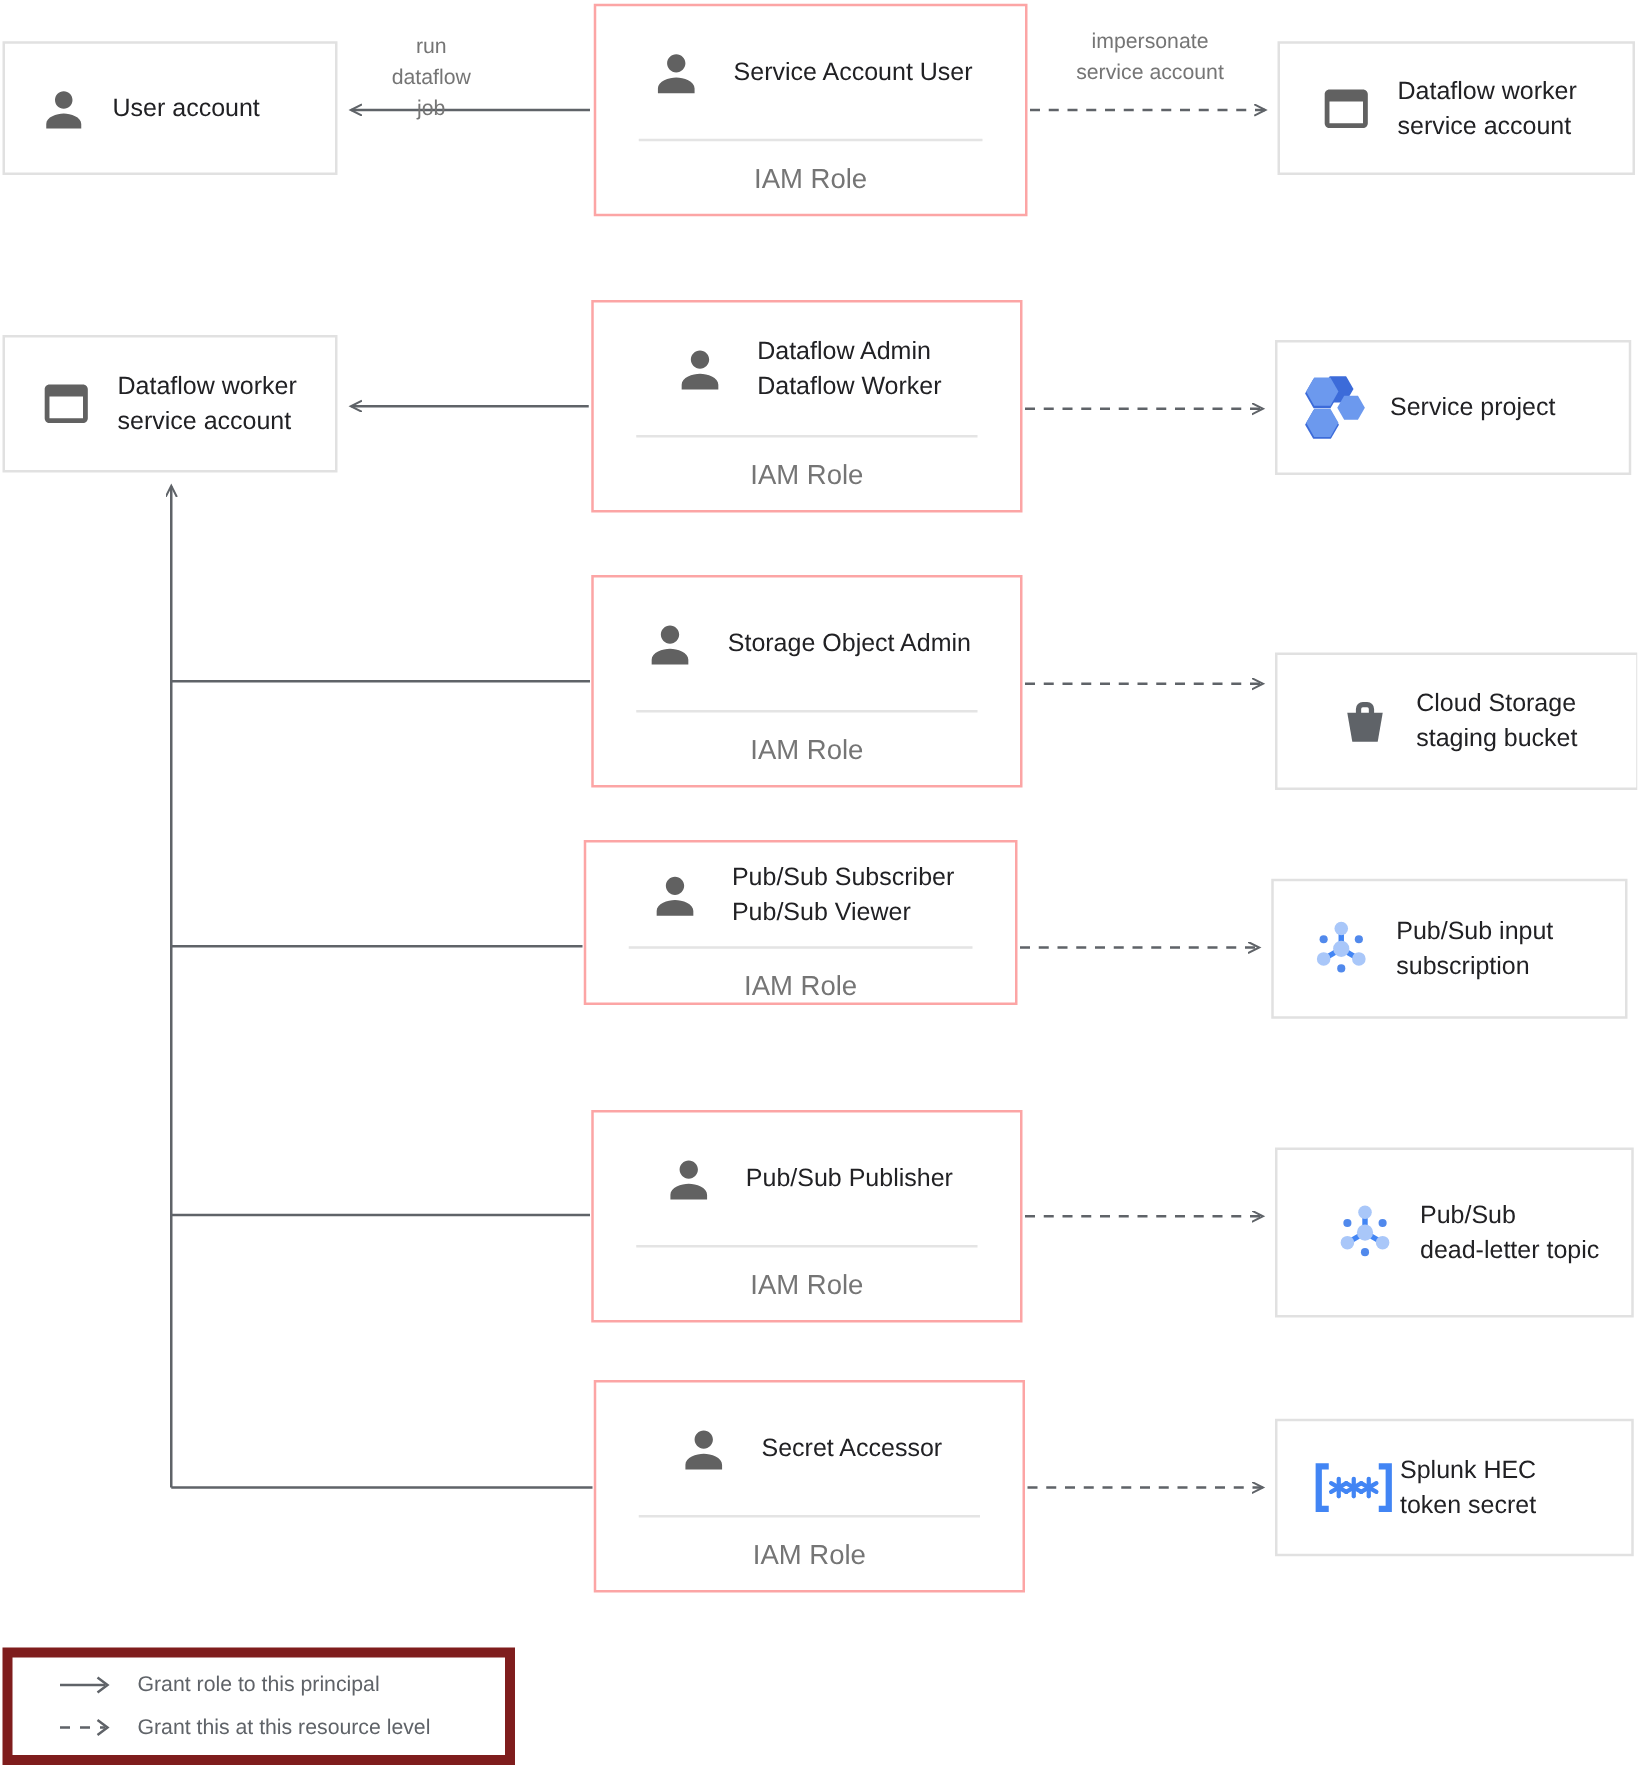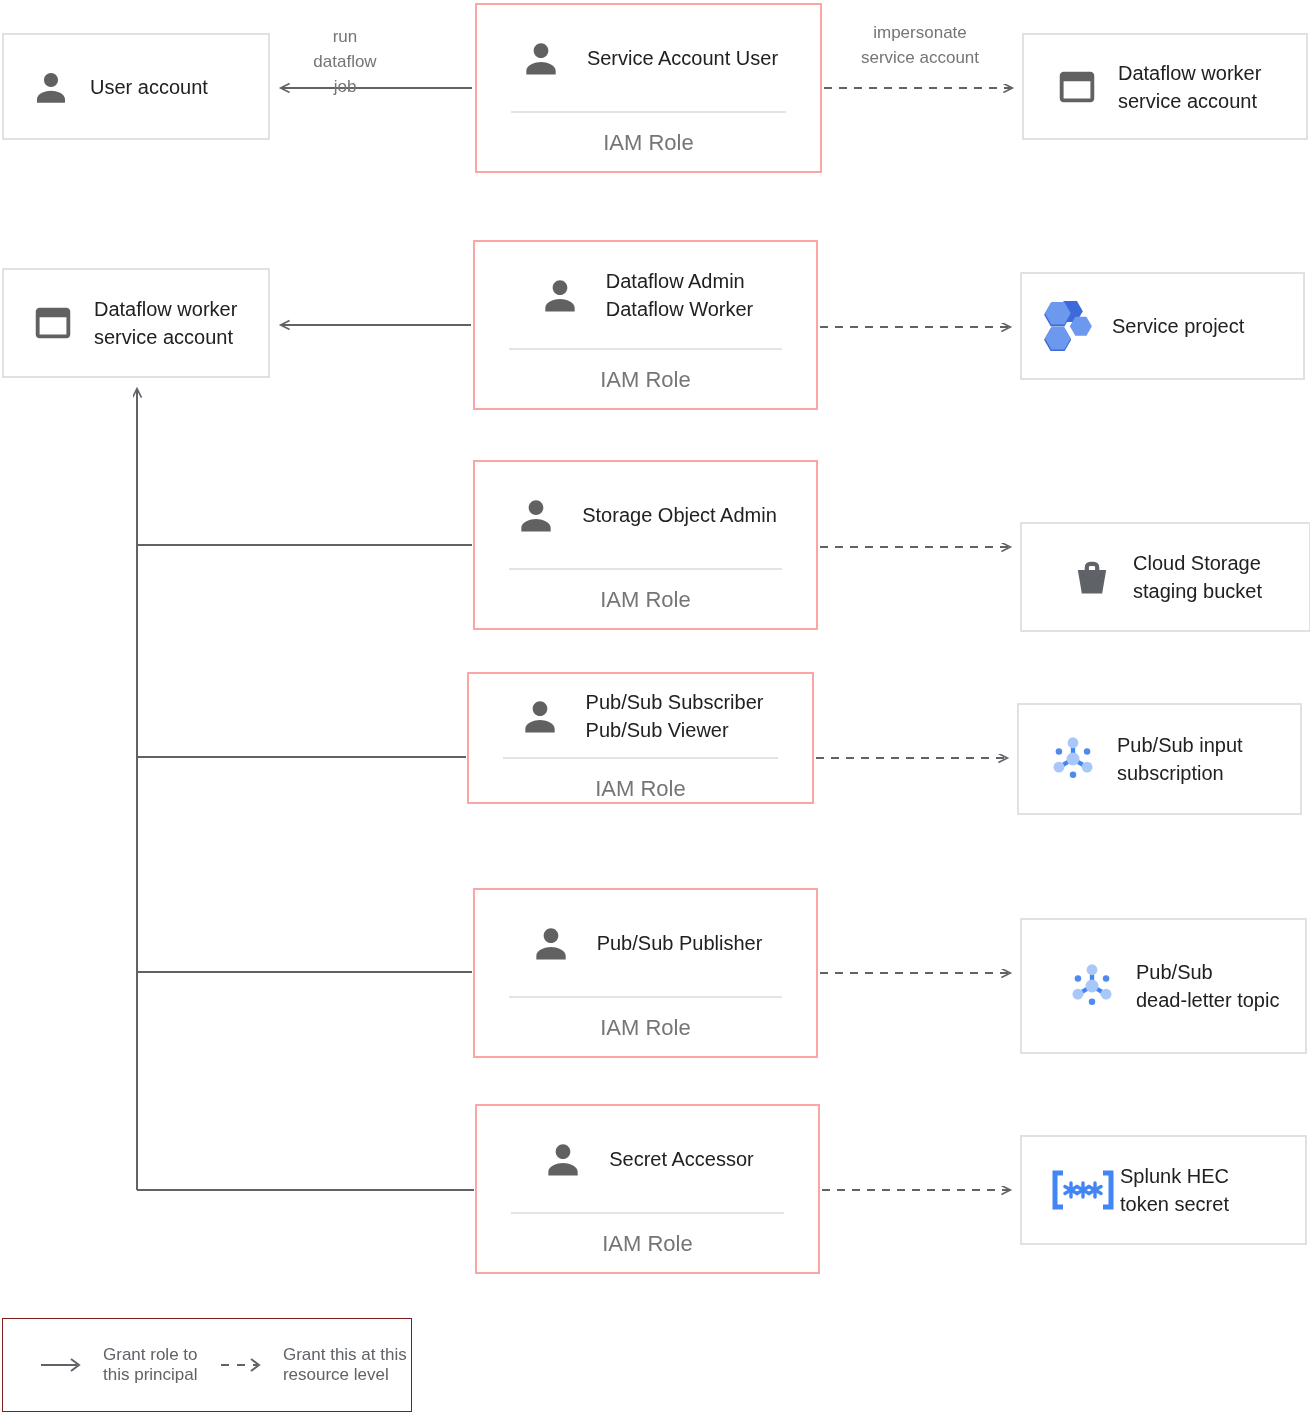--- a/index.html
+++ b/index.html
@@ -20,22 +20,22 @@
   .role-header{height:106px;display:flex;align-items:center;justify-content:center;gap:24px;}
   .role-title{color:#212124;font-size:20px;line-height:28px;text-align:left;}
   .role-divider{border:none;border-top:2px solid #e4e4e4;margin:0 34px;}
   .role-sub{text-align:center;color:#757575;font-size:22px;padding-top:17px;}
   .line:empty{display:none;}
   .edge-label{
     position:absolute;color:#757575;font-size:17px;line-height:25px;text-align:center;
   }
   #legend{
     position:absolute;left:2px;top:1318px;width:410px;height:94px;
-    border:1px solid #7f1d1d;box-sizing:border-box;background:#fff;
-    display:flex;justify-content:center;gap:14px;padding-left:36px;
+    border:8px solid #7f1d1d;box-sizing:border-box;background:#fff;
+    display:flex;flex-direction:column;justify-content:center;gap:14px;padding-left:36px;
   }
   .legend-row{display:flex;align-items:center;gap:18px;}
   .legend-row .ltxt{color:#5f6368;font-size:17px;}
   .ic{flex:0 0 auto;display:block;}
 </style>
 </head>
 <body>
 
 <div id="canvas">
 

